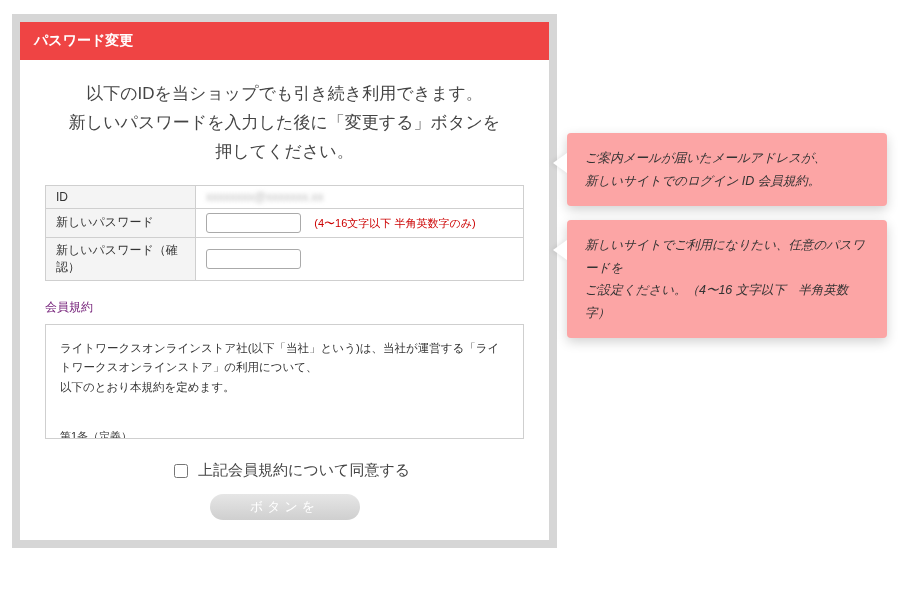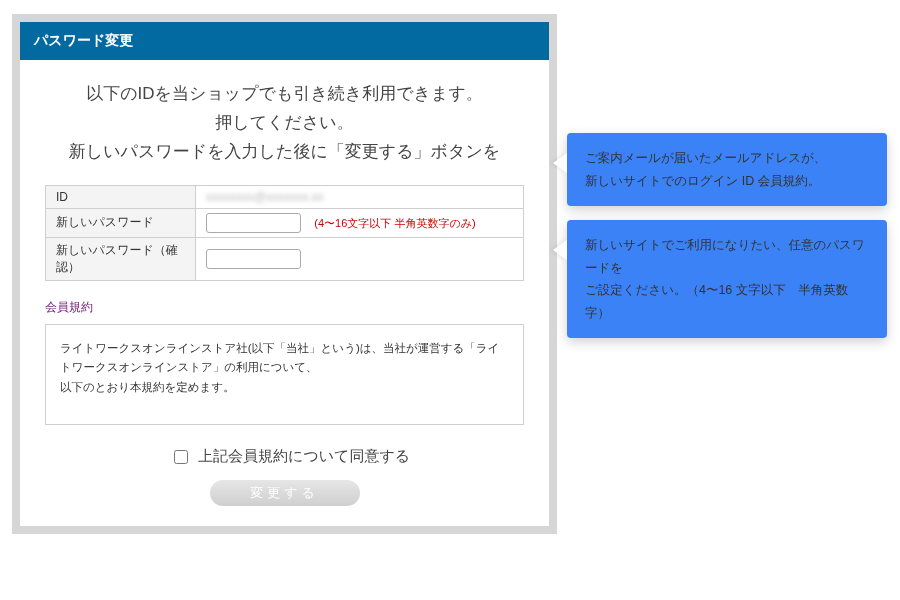--- a/index.html
+++ b/index.html
@@ -17,21 +17,21 @@
     }
     .panel-wrapper {
       width: 545px;
       margin-left: 12px;
       margin-top: 14px;
       border: 8px solid #d6d6d6;
       background: #ffffff;
       padding-bottom: 20px;
     }
     .header-bar {
-      background: #0369a1;
+      background: #ef4444;
       color: #ffffff;
       padding: 10px 14px;
       font-size: 14px;
       font-weight: bold;
     }
     .intro {
       text-align: center;
       font-size: 17px;
       color: #444;
       line-height: 1.7;
@@ -79,21 +79,21 @@
       color: #701a75;
       margin: 18px 25px 8px 25px;
     }
     .terms-box {
       margin: 0 25px;
       border: 1px solid #cfcfcf;
       padding: 14px 14px;
       font-size: 11.5px;
       color: #333;
       line-height: 1.7;
-      height: 101px;
+      height: 115px;
       overflow: hidden;
     }
     .terms-article {
       margin-top: 30px;
       font-weight: normal;
       font-size: 11px;
     }
     .consent-row {
       text-align: center;
       margin-top: 22px;
@@ -119,28 +119,29 @@
       border-radius: 13px;
       background: linear-gradient(#e6e6e6, #cfcfcf);
       color: #ffffff;
       font-size: 13px;
       letter-spacing: 4px;
       cursor: pointer;
     }
     
     .callout {
       position: absolute;
-      background: #3b82f6;
+      background: #fca5a5;
       border-radius: 4px;
       box-shadow: 0 4px 12px rgba(0,0,0,0.18);
       padding: 14px 18px;
       font-size: 12.5px;
       color: #333;
       line-height: 1.8;
       width: 320px;
+      font-style: italic;
     }
     .callout::before {
       content: "";
       position: absolute;
       left: -14px;
       top: 20px;
       width: 0;
       height: 0;
       border-top: 10px solid transparent;
       border-bottom: 10px solid transparent;
@@ -160,22 +161,22 @@
 <body>
 
 <div class="panel-wrapper">
 
   <div class="header-bar">
     <span>パスワード変更</span>
   </div>
 
   <div class="intro">
     <div>以下のIDを当ショップでも引き続き利用できます。</div>
+    <div>新しいパスワードを入力した後に「変更する」ボタンを</div>
     <div>押してください。</div>
-    <div>新しいパスワードを入力した後に「変更する」ボタンを</div>
   </div>
 
   <table class="form-table">
     <tbody>
         <tr>
       <td class="label-cell">ID</td>
       <td>
         <span class="id-value">xxxxxxxx@xxxxxxx.xx</span>
       </td>
     </tr>
@@ -204,21 +205,21 @@
   </div>
 
   <div class="consent-row">
     <label>
       <input type="checkbox" style="">
       <span>上記会員規約について同意する</span>
     </label>
   </div>
 
   <div class="submit-row">
-    <button class="submit-btn">変更する</button>
+    <button class="submit-btn">ボタンを</button>
   </div>
 
 </div>
 
 <div class="callout callout-1">
   <div>ご案内メールが届いたメールアドレスが、</div>
   <div>新しいサイトでのログイン ID 会員規約。</div>
 </div>
 
 <div class="callout callout-2">

